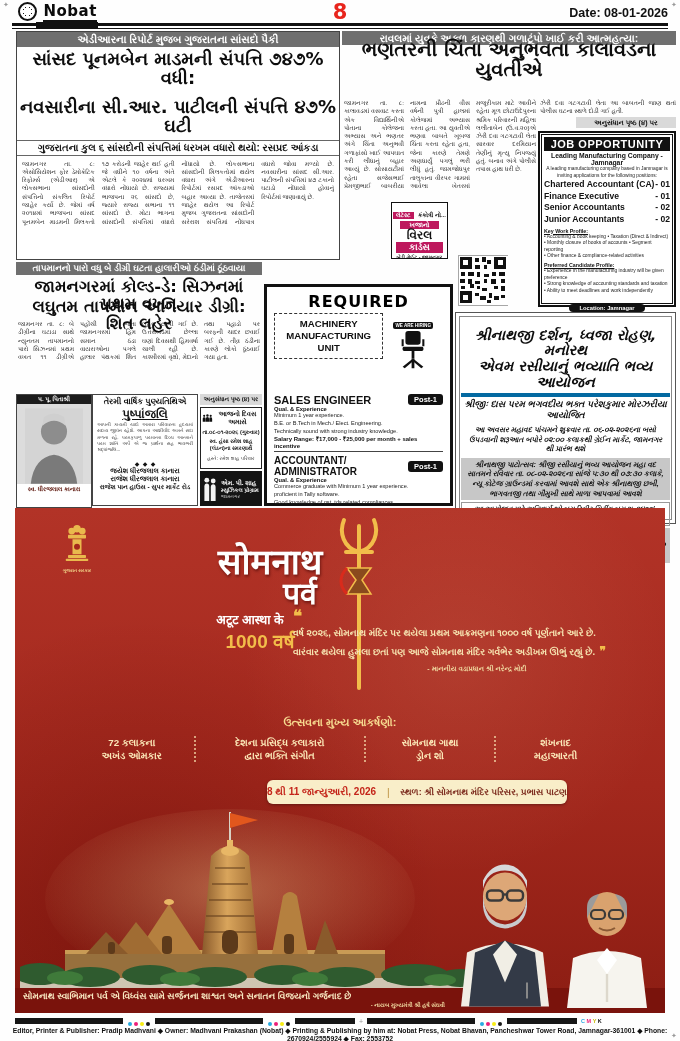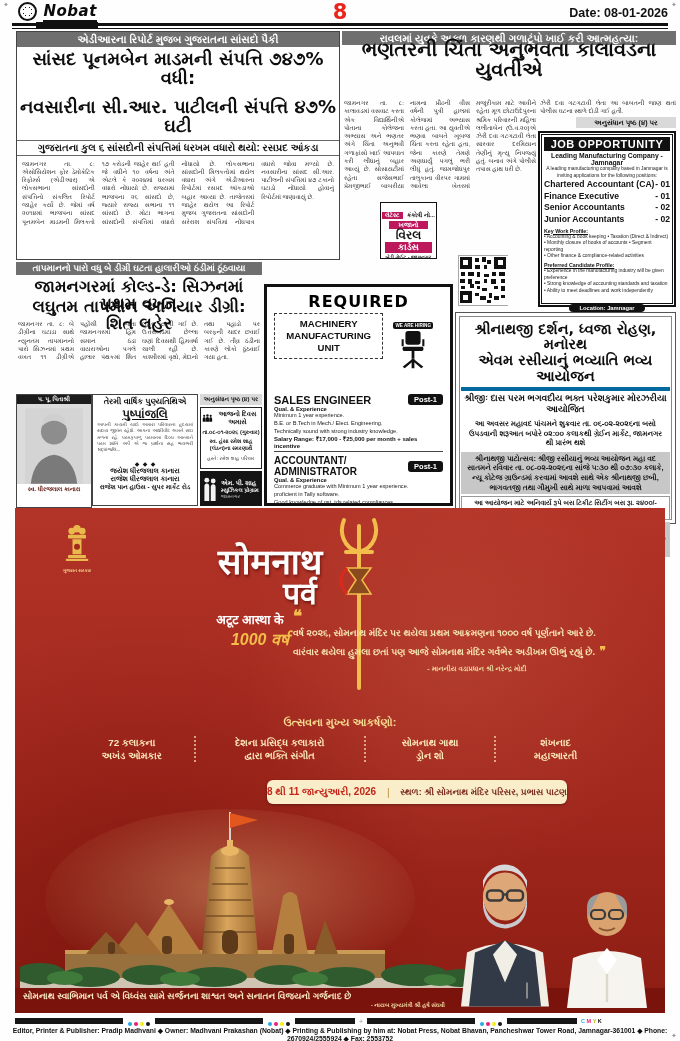--- a/index.html
+++ b/index.html
@@ -56,21 +56,21 @@
 <body>
 
 <div class="page">
 
   <div class="abs crossmark" style="left:3px;top:1px;">✦</div>
   <div class="abs crossmark" style="left:671px;top:1px;">✦</div>
   <div class="abs crossmark" style="left:671px;top:1032px;">✦</div>
 
   <div class="abs" style="left:18px;top:2px;width:130px;height:22px;">
     <span style="display:inline-block;width:15px;height:15px;border:2.5px solid #111;border-radius:50%;vertical-align:middle;margin-right:2px;background:radial-gradient(circle,#fff 40%,#111 42%,#fff 46%);"></span>
-    <span style="font-size:15px;font-weight:900;font-style:italic;color:#0c0c0c;letter-spacing:.5px;border-bottom:2px solid #111;font-family:'DejaVu Sans',sans-serif;">Nobat</span>
+    <span style="font-size:15px;font-weight:900;color:#0c0c0c;letter-spacing:.5px;border-bottom:2px solid #111;font-family:'DejaVu Sans',sans-serif;">Nobat</span>
     <div style="width:62px;height:6px;background:#111;margin-left:18px;margin-top:1px;text-align:center;">
       <span style="font-size:4px;color:#e8251d;font-weight:700;line-height:6px;display:block;">જામનગર</span>
     </div>
   </div>
   <div class="abs" style="left:0;top:0;width:680px;text-align:center;">
     <span style="color:#e8251d;font-size:21px;font-weight:900;font-family:'DejaVu Sans',sans-serif;">8</span>
   </div>
   <div class="abs" style="left:470px;top:6px;width:198px;text-align:right;font-size:12.5px;font-weight:800;color:#111;">Date: 08-01-2026</div>
   <div class="abs" style="left:12px;top:23px;width:656px;height:3px;background:#111;"></div>
   <div class="abs" style="left:12px;top:27.5px;width:656px;height:1px;background:#111;"></div>
@@ -82,21 +82,21 @@
     <div style="border-top:1px solid #666;border-bottom:1px solid #666;margin-top:4px;font-size:10px;font-weight:800;text-align:center;color:#111;padding:1px 0;">ગુજરાતના કુલ ૬ સાંસદોની સંપત્તિમાં ધરખમ વધારો થયો: રસપ્રદ આંકડા</div>
     <div class="cols" style="margin:4px 5px 0 5px;height:142px;column-count:4;column-gap:7px;overflow:hidden;">જામનગર તા. ૮: એસોસિયેશન ફોર ડેમોક્રેટિક રિફોર્મ્સ (એડીઆર) એ લોકસભાના સાંસદોની સંપત્તિનો સંકલિત રિપોર્ટ જાહેર કર્યો છે. જેમાં વર્ષ ૨૦૧૪માં ભાજપના સાંસદ પૂનમબેન માડમની મિલકતો ૧૭ કરોડની જાહેર થઈ હતી જે વધીને ૧૦ વર્ષના અંતે એટલે કે ૨૦૨૪માં ધરખમ વધારો નોંધાયો છે. રાજ્યમાં ભાજપના ૨૬ સાંસદો છે, જ્યારે રાજ્ય સભાના ૧૧ સાંસદો છે. મોટા ભાગના સાંસદોની સંપત્તિમાં વધારો નોંધાયો છે. લોકસભાના સાંસદોની મિલકતોમાં થયેલ વધારા અંગે એડીઆરના રિપોર્ટમાં રસપ્રદ આંકડાઓ બહાર આવ્યા છે. તાજેતરમાં જાહેર થયેલ આ રિપોર્ટ મુજબ ગુજરાતના સાંસદોની સરેરાશ સંપત્તિમાં નોંધપાત્ર વધારો જોવા મળ્યો છે. નવસારીના સાંસદ સી.આર. પાટીલની સંપત્તિમાં ૪૭ ટકાનો ઘટાડો નોંધાયો હોવાનું રિપોર્ટમાં જણાવાયું છે.</div>
   </div>
 
   <div class="abs kick" style="left:342px;top:31px;width:334px;height:14px;font-size:10.5px;">રાવલમાં યુવકે અકળ કારણથી ગળાટૂંપો ખાઈ કરી આત્મહત્યા:</div>
   <div class="abs hl" style="left:342px;top:40px;width:334px;font-size:19.5px;">ભણતરની ચિંતા અનુભવતા કાલાવડના યુવતીએ</div>
   <div class="abs cols" style="left:344px;top:99px;width:192px;height:155px;column-count:3;column-gap:6px;overflow:hidden;">જામનગર તા. ૮: કાલાવડમાં વસવાટ કરતા એક વિદ્યાર્થિનીએ પોતાના કોલેજના અભ્યાસ અને ભણતર અંગે ચિંતા અનુભવી ગળાફાંસો ખાઈ આપઘાત કરી લીધાનું બહાર આવ્યું છે. સોસાયટીમાં રહેતા સજેસભાઈ પ્રેમજીભાઈ બાબરીયા નામના પ્રૌઢની વીસ વર્ષની પુત્રી હાલમાં કોલેજમાં અભ્યાસ કરતા હતા. આ યુવતીએ ભણવા બાબતે ખૂબજ ચિંતા કરતા રહેતા હતા, જેના કારણે તેમણે અણધાર્યું પગલું ભરી લીધું હતું. જામજોધપુર તાલુકાના વીરપર ગામમાં આવેલા ખેતરમાં મજૂરીકામ માટે આવીને રહેતા મૂળ છોટાઉદેપુરના શ્રમિક પરિવારની મહિલા લલીતાબેન (ઉ.વ.૨૦)એ ઝેરી દવા ગટગટાવી લેતા સારવાર દરમિયાન તેણીનું મૃત્યુ નિપજ્યું હતું. બનાવ અંગે પોલીસે તપાસ હાથ ધરી છે.</div>
   <div class="abs cols" style="left:540px;top:99px;width:136px;height:17px;overflow:hidden;">ઝેરી દવા ગટગટાવી લેતા આ બાબતની જાણ થતાં પોલીસ ઘટના સ્થળે દોડી ગઈ હતી.</div>
   <div class="abs contnote" style="left:576px;top:117px;width:100px;height:11px;font-size:7px;">અનુસંધાન પૃષ્ઠ (૪) પર</div>
 
-  <div class="abs viral" style="left:380px;top:202px;width:57px;height:57px;">
+  <div class="abs viral" style="left:391px;top:202px;width:57px;height:57px;">
     <div class="vblk" style="font-size:6px;display:inline-block;padding:0 3px;margin-top:1px;">લેટેસ્ટ</div>
     <span style="font-size:6px;font-weight:800;color:#111;">કંકોત્રી નો...</span>
     <div class="vblk" style="font-size:6.5px;margin:0 8px;">ખજાનો</div>
     <div style="font-size:12px;font-weight:900;color:#111;line-height:1.05;">વિરલ</div>
     <div class="vblk" style="font-size:9px;margin:0 4px;">કાર્ડસ</div>
     <div style="font-size:5.2px;font-weight:800;color:#111;margin-top:1px;">બેડી ગેઈટ - જામનગર</div>
   </div>
 
   <div class="abs" style="left:458px;top:254px;width:50px;height:52px;">
     <svg width="50" height="52" viewBox="0 0 29 29" shape-rendering="crispEdges">
@@ -273,21 +273,21 @@
     <div style="font-size:5.8px;font-weight:800;color:#111;">Qual. &amp; Experience</div>
     <div class="reqsmall">Commerce graduate with Minimum 1 year experience.</div>
     <div class="reqsmall">proficient in Tally software.</div>
     <div class="reqsmall">Good knowledge of gst, tds related compliances</div>
     <div class="salary">Salary Range: ₹14,000 - ₹18,000 per month</div>
     <div style="font-size:18px;font-weight:900;text-align:center;color:#0c0c0c;margin-top:4px;letter-spacing:.5px;font-family:'DejaVu Sans',sans-serif;">DODIA DRYOTECH</div>
     <div style="font-size:7.4px;font-weight:800;text-align:center;color:#111;">HAPA INDUSTRIAL AREA, JAMNAGAR</div>
     <div style="font-size:6.2px;text-align:center;color:#111;margin-top:1px;">Email: info@dodiadryotech.com / Whatsapp: 90542 37530</div>
   </div>
 
-  <div class="abs shbox" style="left:455px;top:312px;width:221px;height:212px;padding:9px 5px 2px 5px;">
+  <div class="abs shbox" style="left:455px;top:312px;width:221px;height:212px;padding:15px 5px 2px 5px;font-style:italic;">
     <div class="hl" style="font-size:14.5px;">શ્રીનાથજી દર્શન, ધ્વજા રોહણ, મનોરથ</div>
     <div class="hl" style="font-size:14.5px;margin-top:1px;">એવમ રસીયાનું ભવ્યાતિ ભવ્ય આયોજન</div>
     <div style="font-size:9.2px;font-weight:800;text-align:center;border-top:4px solid #0369a1;margin-top:3px;padding-top:2px;color:#111;">શ્રીજીઃ દાસ પરમ ભગવદીય ભક્ત પરેશકુમાર મોરઝરીયા આયોજિત</div>
     <div class="shrow" style="font-size:7.4px;margin-top:2px;">આ અવસર મહાવદ પાંચમને શુક્રવાર તા. ૦૬-૦૨-૨૦૨૬ના બસો ઉપડવાની શરૂઆત બપોરે ૦૨:૦૦ કલાકથી ગ્રેઈન માર્કેટ, જામનગર થી પ્રારંભ થશે</div>
     <div class="shrow shgray" style="font-size:7.4px;margin-top:2px;">શ્રીનાથજી પાટોત્સવ: શ્રીજી રસીયાનું ભવ્ય આયોજન મહા વદ સાતમને રવિવાર તા. ૦૮-૦૨-૨૦૨૬ના સાંજે ૫:૩૦ થી ૦૭:૩૦ કલાકે, ન્યૂ કોટેજ ગ્રાઉન્ડમાં કરવામાં આવશે સાથે એક શ્રીનાથજી છબી, ભાગવતજી તથા ગૌમુખી સાથે માળા આપવામાં આવશે</div>
     <div class="shrow" style="font-size:6.8px;border:1px solid #999;margin-top:2px;">આ આયોજન માટે અનિવાર્ય રૂપે બસ ટિકીટ સિટીંગ બસ રૂા. ૨૪૦૦/- સ્લીપીંગ બસ રૂા. ૩૭૦૦/- એમ એક વૈષ્ણવ દિઠ રાખવામાં આવેલ છે.</div>
     <div class="shrow shgray" style="font-size:8px;margin-top:2px;">સંપર્ક: મે. વિઠ્ઠલદાસ હરિદાસ એન્ડ બ્રધર્સ - પરેશકુમાર મોરઝરીયા ગ્રેઈન માર્કેટ - જામનગર. મોબાઈલ: ૮૮૪૬૬ ૭૧૩૬૦ - ૬૪૨૬૬ ૬૪૩૦૩</div>
     <div class="shrow" style="font-size:7.4px;margin-top:2px;">તારીખ: ૦૭-૦૨-૨૦૨૬ અને તારીખ: ૦૮-૦૨-૨૦૨૬ના આ તમામ વૈષ્ણવોને ન્યૂ કોટેજમાં રહેવા-ચા-નાસ્તો-મહાપ્રસાદ, ગરમ પાણીની તમામ વ્યવસ્થા</div>
   </div>
 
@@ -306,21 +306,21 @@
           <circle cx="20" cy="33" r="4" fill="#a5281c"></circle>
         </g>
       </svg>
       <div style="font-size:4.6px;color:#f2d489;font-weight:700;">ગુજરાત સરકાર</div>
     </div>
 
     <div class="abs" style="left:150px;top:38px;width:210px;text-align:center;">
       <div class="devtitle" style="font-size:35px;">सोमनाथ</div>
       <div class="devtitle" style="font-size:30px;margin-top:1px;margin-left:118px;text-align:left;">पर्व</div>
       <div style="font-size:12.5px;font-weight:800;color:#fff;margin-top:2px;margin-left:-40px;">अटूट आस्था के</div>
-      <div style="font-size:16px;font-weight:900;color:#f2bd4a;margin-left:-20px;font-style:italic;">1000 वर्ष</div>
+      <div style="font-size:19px;font-weight:900;color:#f2bd4a;margin-left:-20px;">1000 वर्ष</div>
     </div>
 
     <div class="abs" style="left:318px;top:8px;">
       <svg width="52" height="180" viewBox="0 0 52 180">
         <g stroke="#f2bd4a" stroke-width="4" fill="none" stroke-linecap="round">
           <path d="M26 30 V172"></path>
           <path d="M26 34 V10"></path>
           <path d="M26 36 C10 32 6 16 11 4"></path>
           <path d="M26 36 C42 32 46 16 41 4"></path>
           <path d="M13 36 H39"></path>

